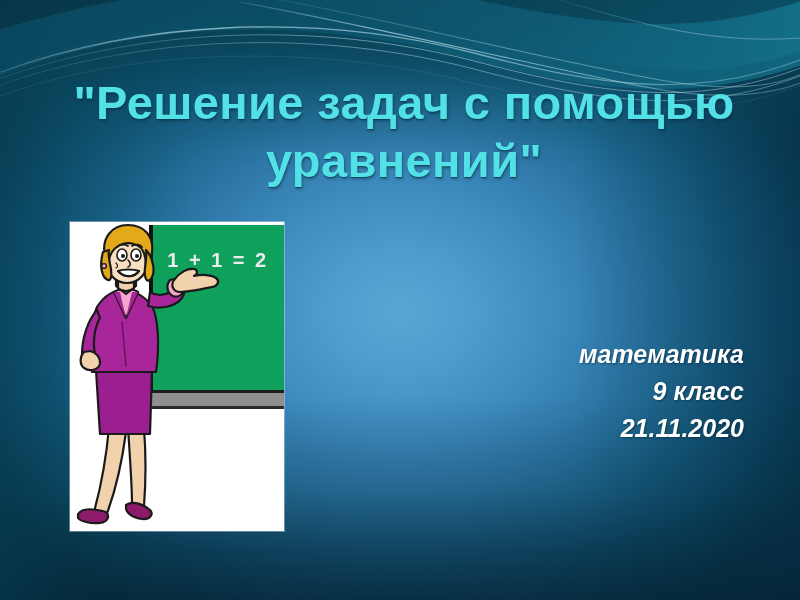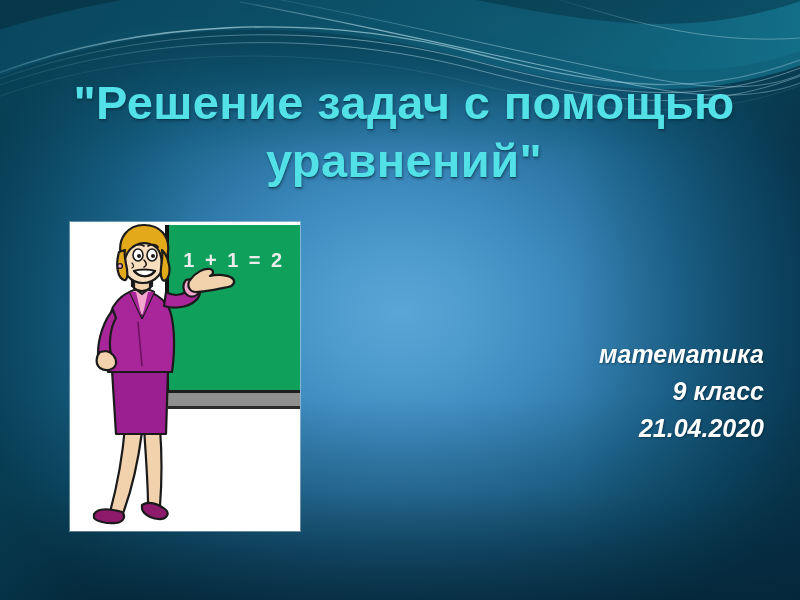--- a/index.html
+++ b/index.html
@@ -92,21 +92,21 @@
     color: #53e1e8;
     text-shadow:
       0 1px 0 rgba(8,52,70,0.55),
       1px 2px 3px rgba(5,35,50,0.45);
     white-space: pre-line;
   }
 
   
   #subtitle-block {
     position: absolute;
-    right: 36px;
+    right: 56px;
     top: 336px;
     width: 340px;
     text-align: right;
   }
   .sub-line {
     font-family: "Liberation Sans", sans-serif;
     font-weight: bold;
     font-style: italic;
     font-size: 25px;
     line-height: 37px;
@@ -117,21 +117,20 @@
 
   
   #clipart {
     position: absolute;
     left: 70px;
     top: 222px;
     width: 214px;
     height: 309px;
     background: #ffffff;
     box-shadow: 0 0 0 1px rgba(255,255,255,0.35);
-    padding-left: 16px;
   }
   #clipart svg { display: block; }
 </style>
 </head>
 <body>
 
 <div id="slide">
 
   <div class="bg-base"></div>
   <div class="bg-vert"></div>
@@ -249,16 +248,16 @@
         <path d="M46 41 C 48 43, 48 45, 46 46" fill="none" stroke-width="1.2"></path>
 
         <circle cx="34" cy="44" r="2.4" fill="#f4a7cd" stroke-width="1.4"></circle>
       </g>
     </svg>
   </div>
 
   <div id="subtitle-block">
     <div class="sub-line">математика</div>
     <div class="sub-line">9 класс</div>
-    <div class="sub-line">21.04.2020</div>
+    <div class="sub-line">21.11.2020</div>
   </div>
 
 </div>
 
 </body></html>

